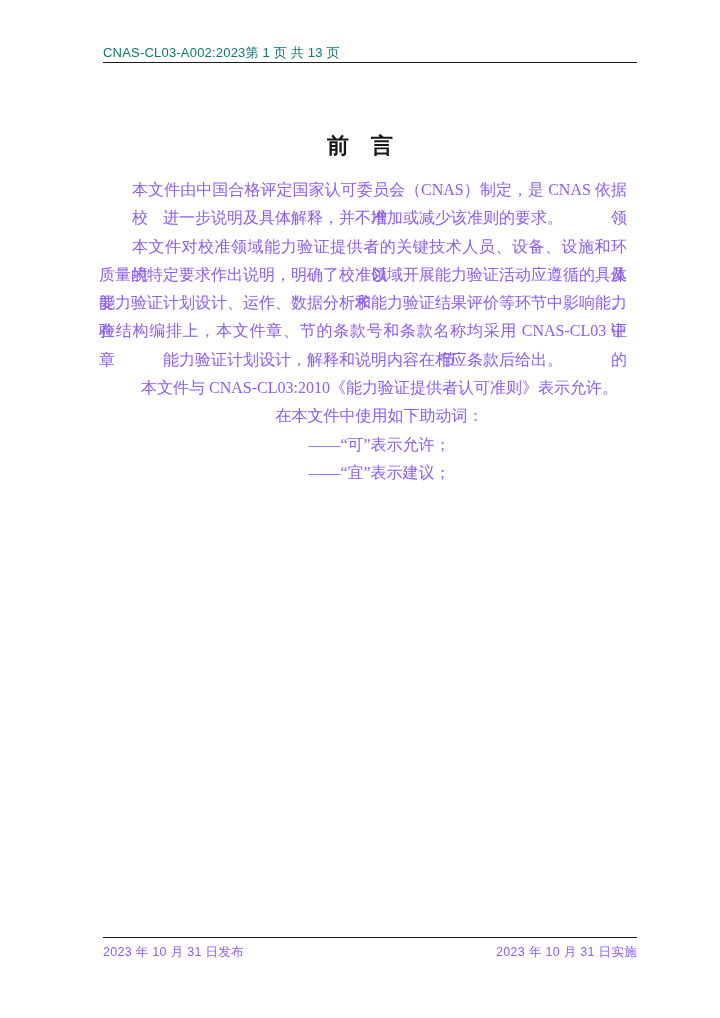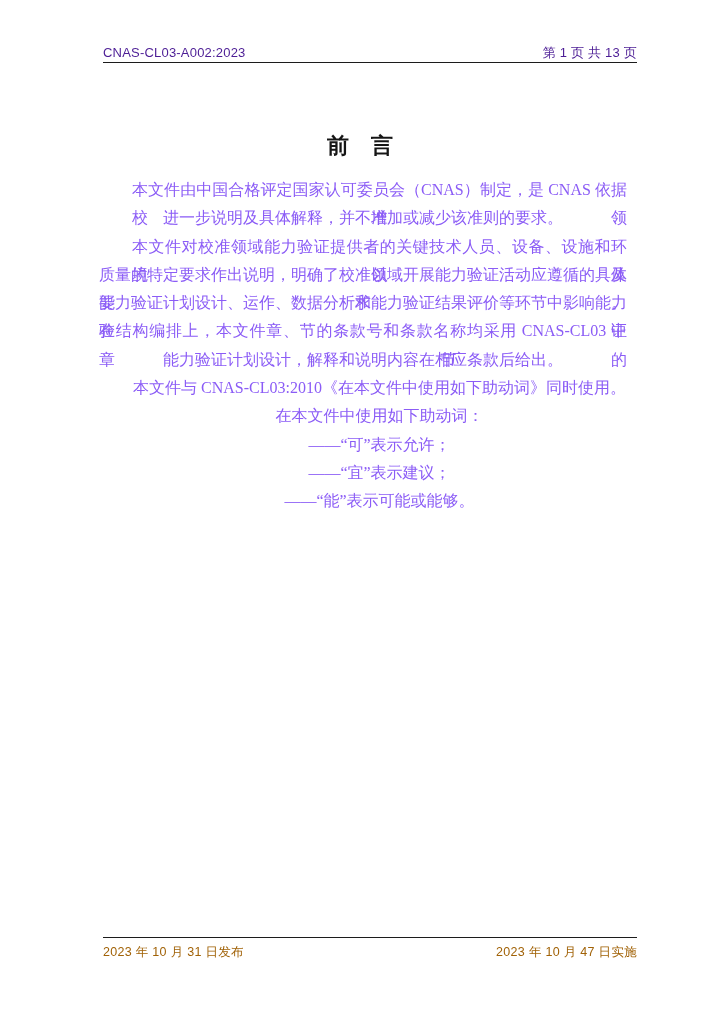--- a/index.html
+++ b/index.html
@@ -16,26 +16,25 @@
     font-family: "Liberation Serif", "DejaVu Serif", serif;
     color: #1a1a1a;
   }
   
   .header-row {
     position: absolute;
     top: 44px;
     left: 103px;
     width: 534px;
     display: flex;
-    justify-content: space-between;
     align-items: baseline;
     font-family: "Liberation Sans", "DejaVu Sans", sans-serif;
     font-size: 13px;
     letter-spacing: 0.2px;
-    color: #4c1d95;
+    color: #0f766e;
   }
   .header-rule {
     position: absolute;
     top: 62px;
     left: 103px;
     width: 534px;
     border-top: 1.6px solid #1c1c1c;
   }
   
   .doc-title {
@@ -84,21 +83,21 @@
     position: absolute;
     top: 944px;
     left: 103px;
     width: 534px;
     display: flex;
     justify-content: space-between;
     align-items: baseline;
     font-family: "Liberation Sans", "DejaVu Sans", sans-serif;
     font-size: 12.5px;
     letter-spacing: 0.3px;
-    color: #a16207;
+    color: #8b5cf6;
   }
 </style>
 </head>
 <body>
 
 <div class="page">
 
   <div class="header-row">
     <span>CNAS-CL03-A002:2023</span>
     <span>第 1 页 共 13 页</span>
@@ -108,26 +107,25 @@
   <div class="doc-title">前　言</div>
 
   <div class="body-text">
       <div class="line indent justify">本文件由中国合格评定国家认可委员会（CNAS）制定，是 CNAS 依据校准领</div>
       <div class="line">进一步说明及具体解释，并不增加或减少该准则的要求。</div>
       <div class="line indent justify">本文件对校准领域能力验证提供者的关键技术人员、设备、设施和环境以及</div>
       <div class="line justify">质量的特定要求作出说明，明确了校准领域开展能力验证活动应遵循的具体要求。</div>
       <div class="line justify">能力验证计划设计、运作、数据分析和能力验证结果评价等环节中影响能力验证</div>
       <div class="line justify">在结构编排上，本文件章、节的条款号和条款名称均采用 CNAS-CL03 中章、节的</div>
       <div class="line">能力验证计划设计，解释和说明内容在相应条款后给出。</div>
-      <div class="line indent">本文件与 CNAS-CL03:2010《在本文件中使用如下助动词》同时使用。</div>
+      <div class="line indent">本文件与 CNAS-CL03:2010《能力验证提供者认可准则》表示允许。</div>
       <div class="line indent">在本文件中使用如下助动词：</div>
       <div class="line indent">——“可”表示允许；</div>
       <div class="line indent">——“宜”表示建议；</div>
-      <div class="line indent">——“能”表示可能或能够。</div>
     </div>
 
   <div class="footer-rule"></div>
   <div class="footer-row">
     <span>2023 年 10 月 31 日发布</span>
-    <span>2023 年 10 月 47 日实施</span>
+    <span>2023 年 10 月 31 日实施</span>
   </div>
 
 </div>
 
 </body></html>

